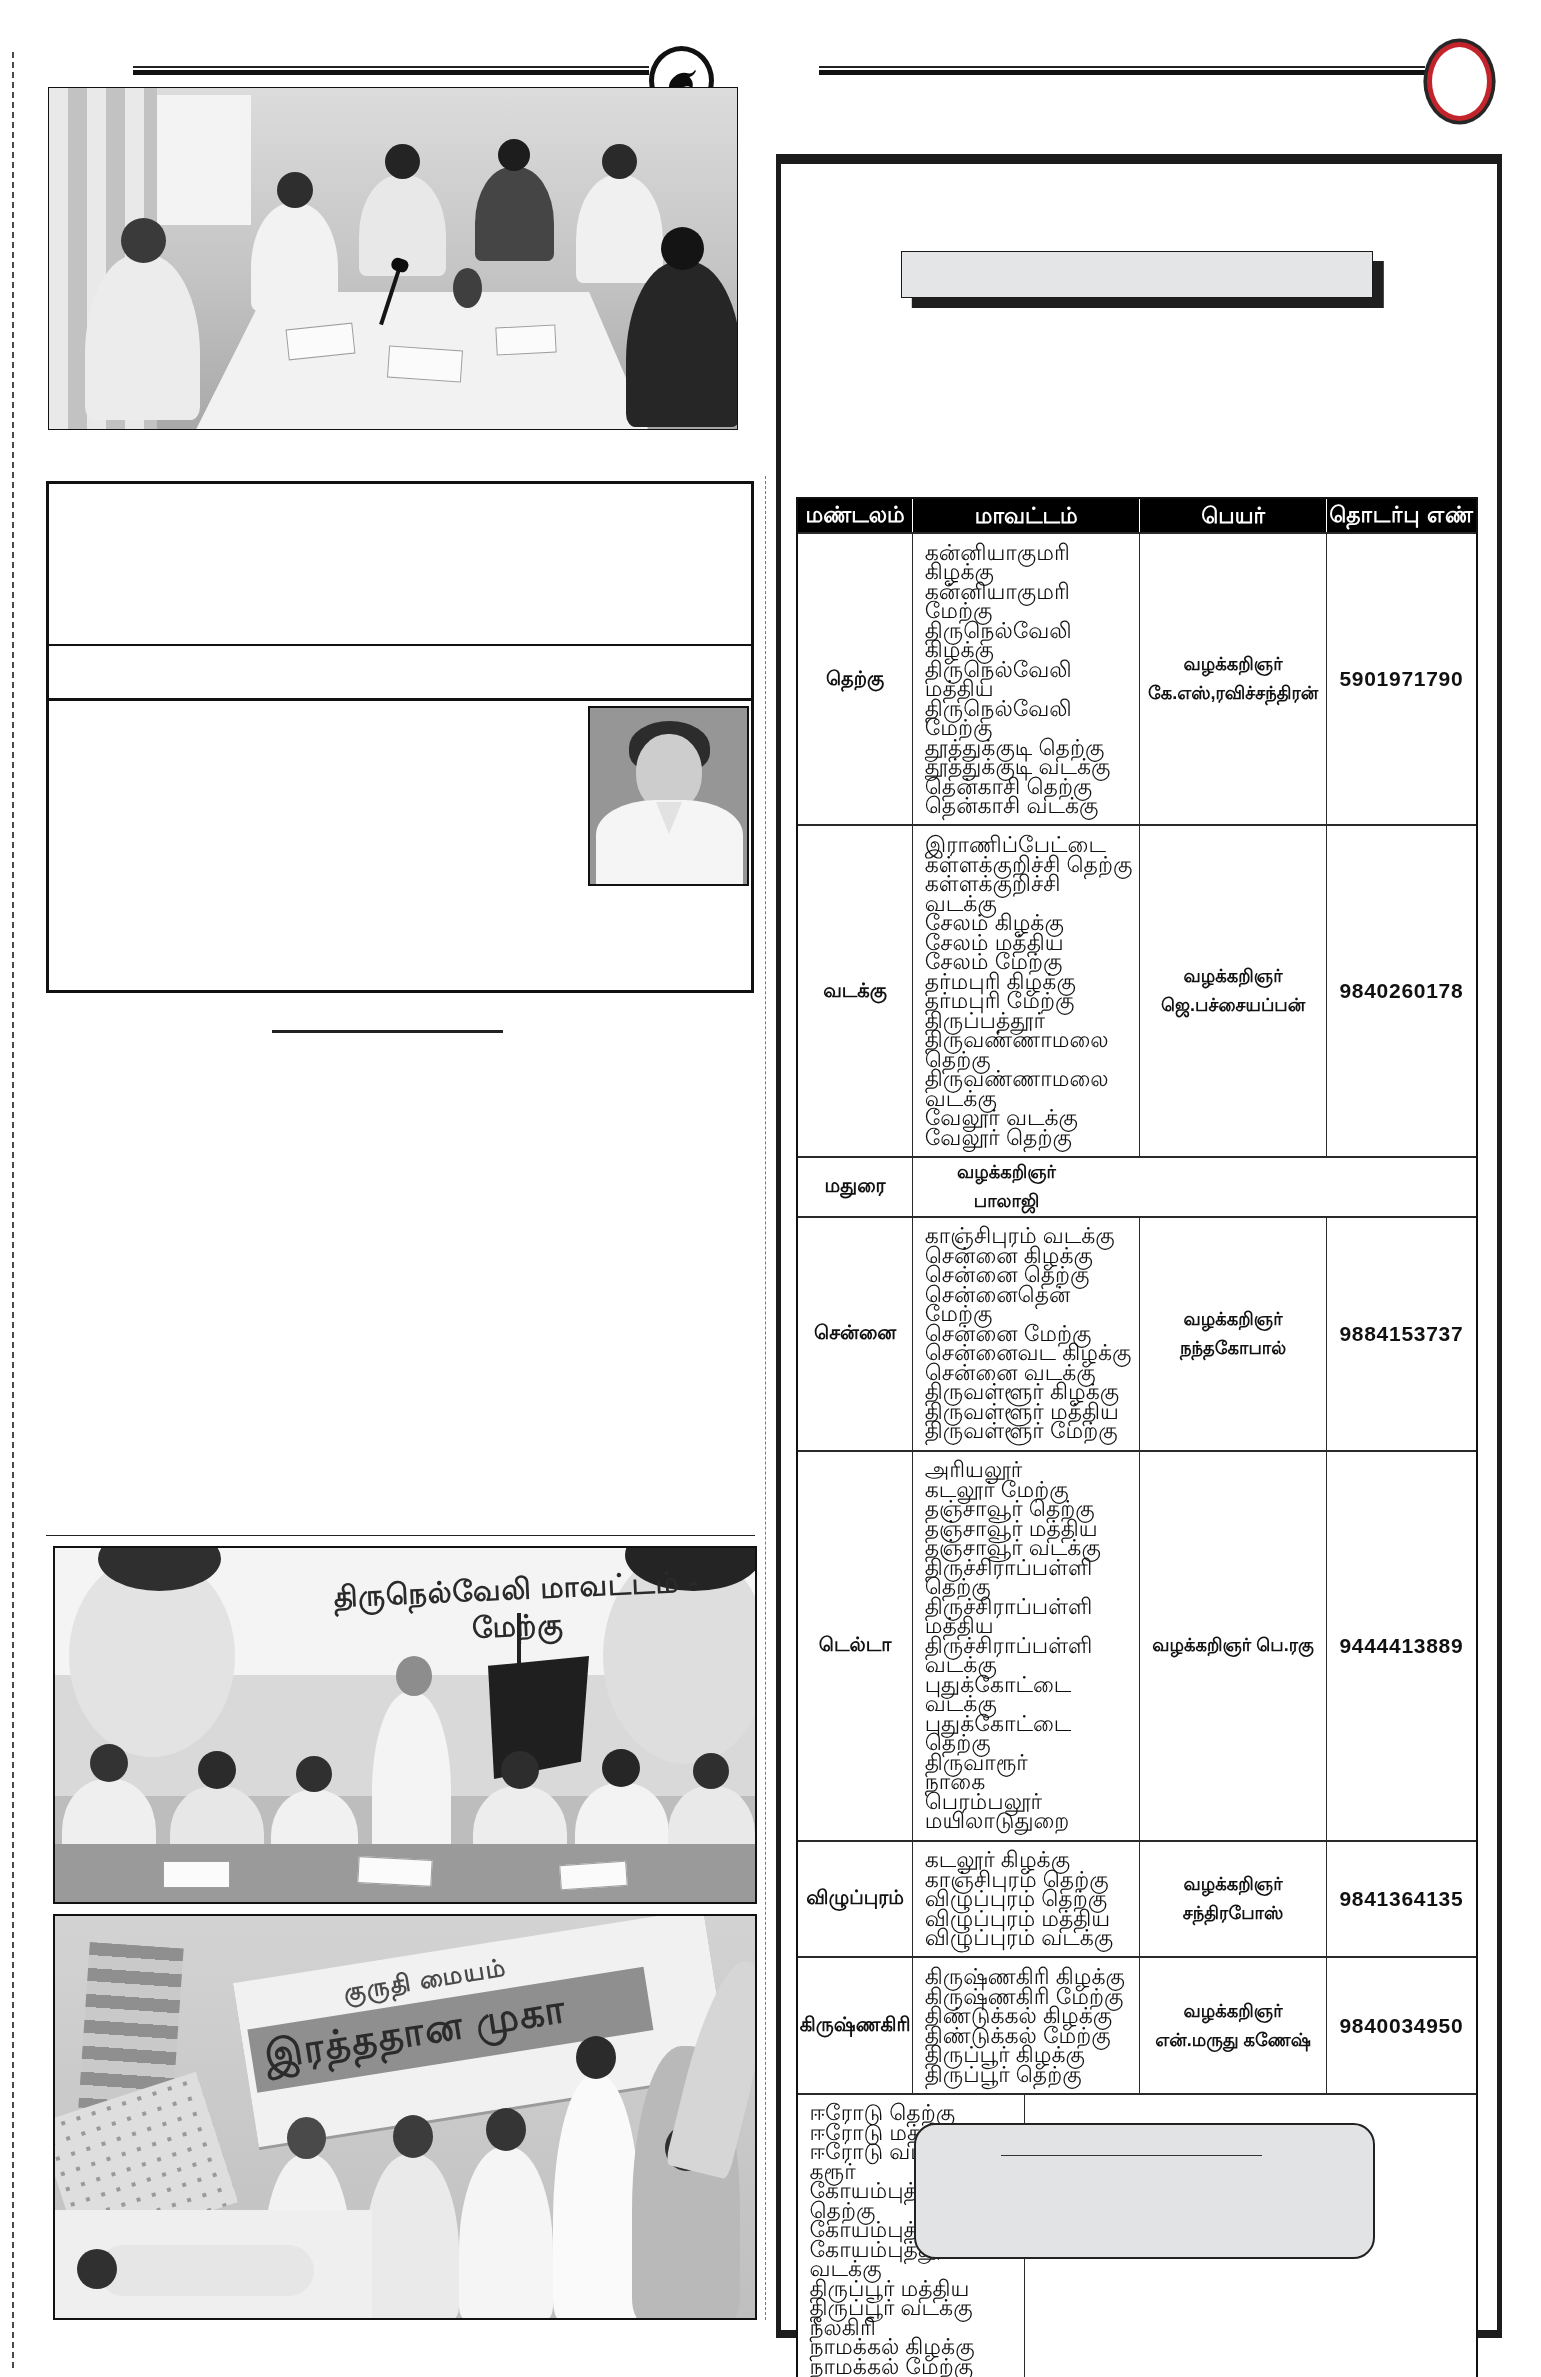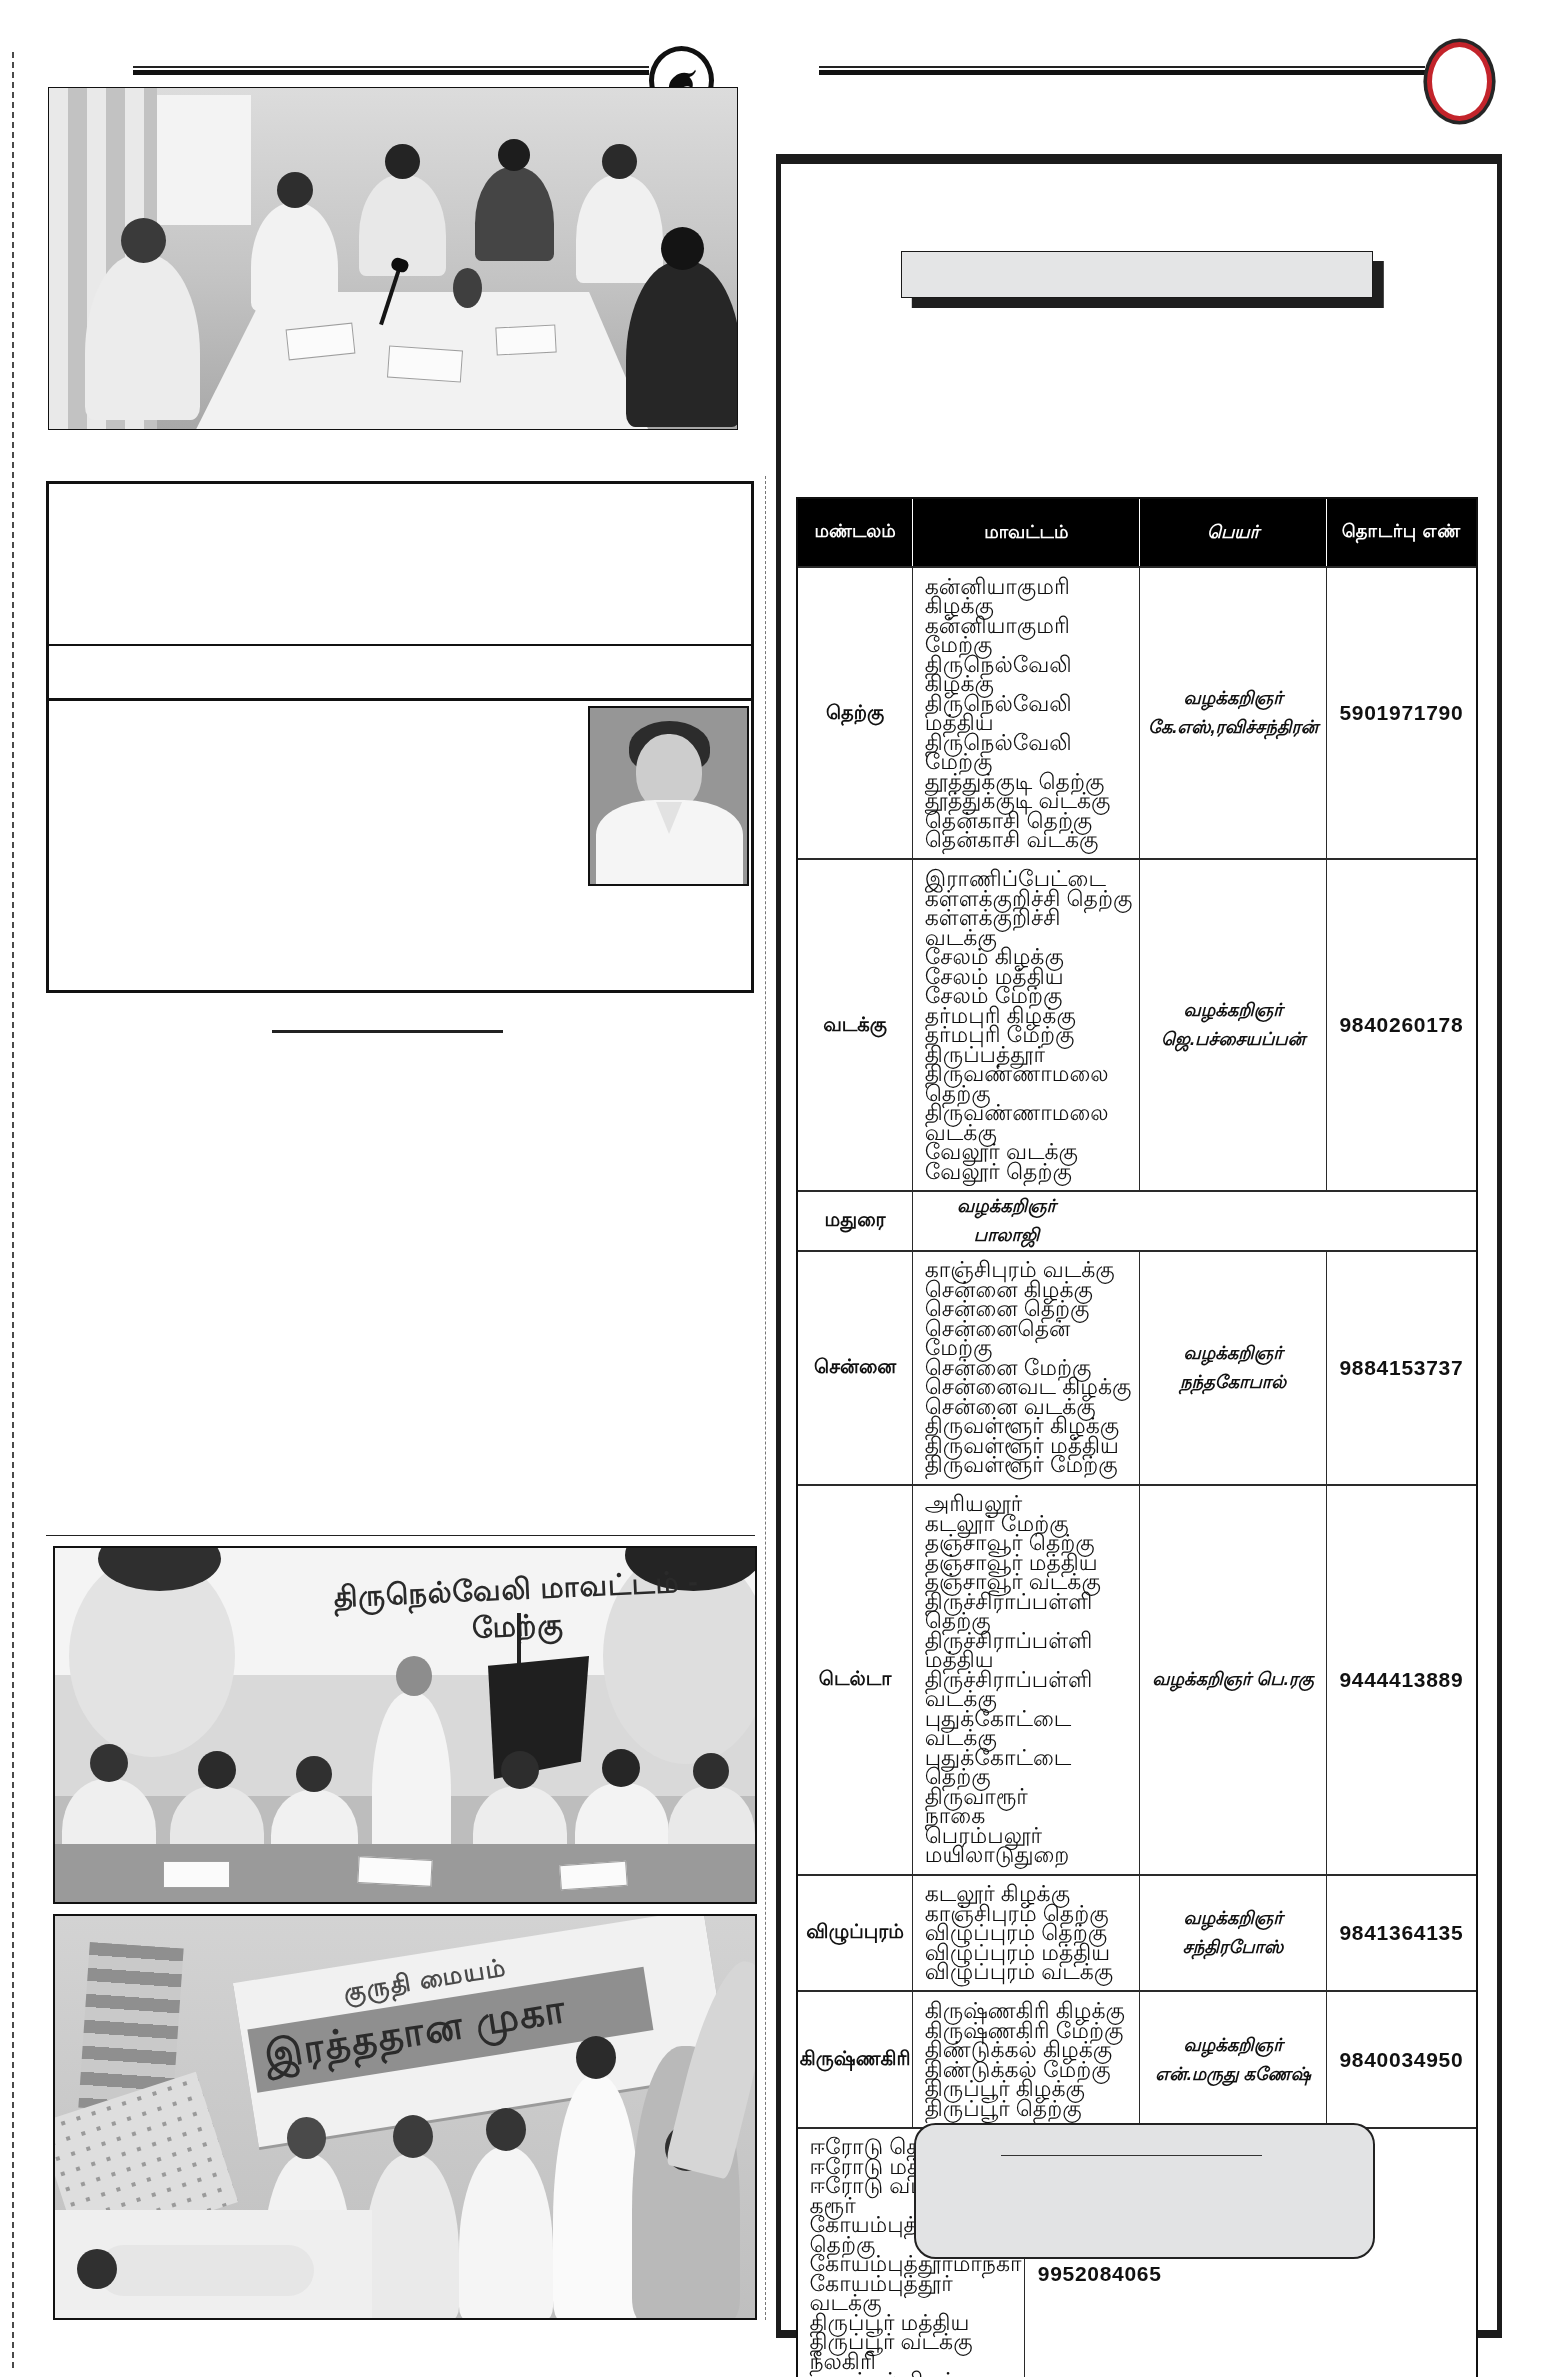--- a/index.html
+++ b/index.html
@@ -83,26 +83,26 @@
   
   .dtable{position:absolute;left:15px;top:333px;width:678px;border:2.2px solid #111;background:#fff;}
   .tr{display:flex;border-bottom:2.2px solid #2a2a2a;}
   .tr:last-child{border-bottom:none;}
   .td{border-right:1.4px solid #2a2a2a;box-sizing:border-box;}
   .td:last-child{border-right:none;}
   .c-zone{width:17%;display:flex;align-items:center;justify-content:center;
           font-weight:bold;font-size:19.5px;text-align:center;}
   .c-dist{width:33.5%;padding:8.7px 4.3px 8.7px 11.5px;font-size:22px;line-height:19.5px;}
   .c-name{width:27.5%;display:flex;flex-direction:column;align-items:center;justify-content:center;
-          font-weight:bold;font-size:18px;line-height:29px;text-align:center;font-style:italic;}
+          font-weight:bold;font-size:18px;line-height:29px;text-align:center;}
   .c-phone{width:22%;display:flex;align-items:center;justify-content:center;
            font-weight:bold;font-size:21px;letter-spacing:0.7px;}
   .thead{background:#000;color:#fff;}
-  .thead .td{display:flex;align-items:center;justify-content:center;font-weight:bold;font-size:18px;
-             padding:19px 0;border-right:1.4px solid #fff;}
+  .thead .td{display:flex;align-items:center;justify-content:center;font-weight:bold;font-size:22px;
+             padding:2px 0;border-right:1.4px solid #fff;}
   .thead .td:last-child{border-right:none;}
 </style>
 </head>
 <body>
 
 <div class="page">
 
   <div class="fold-line"></div>
   <div class="col-divider"></div>
 

